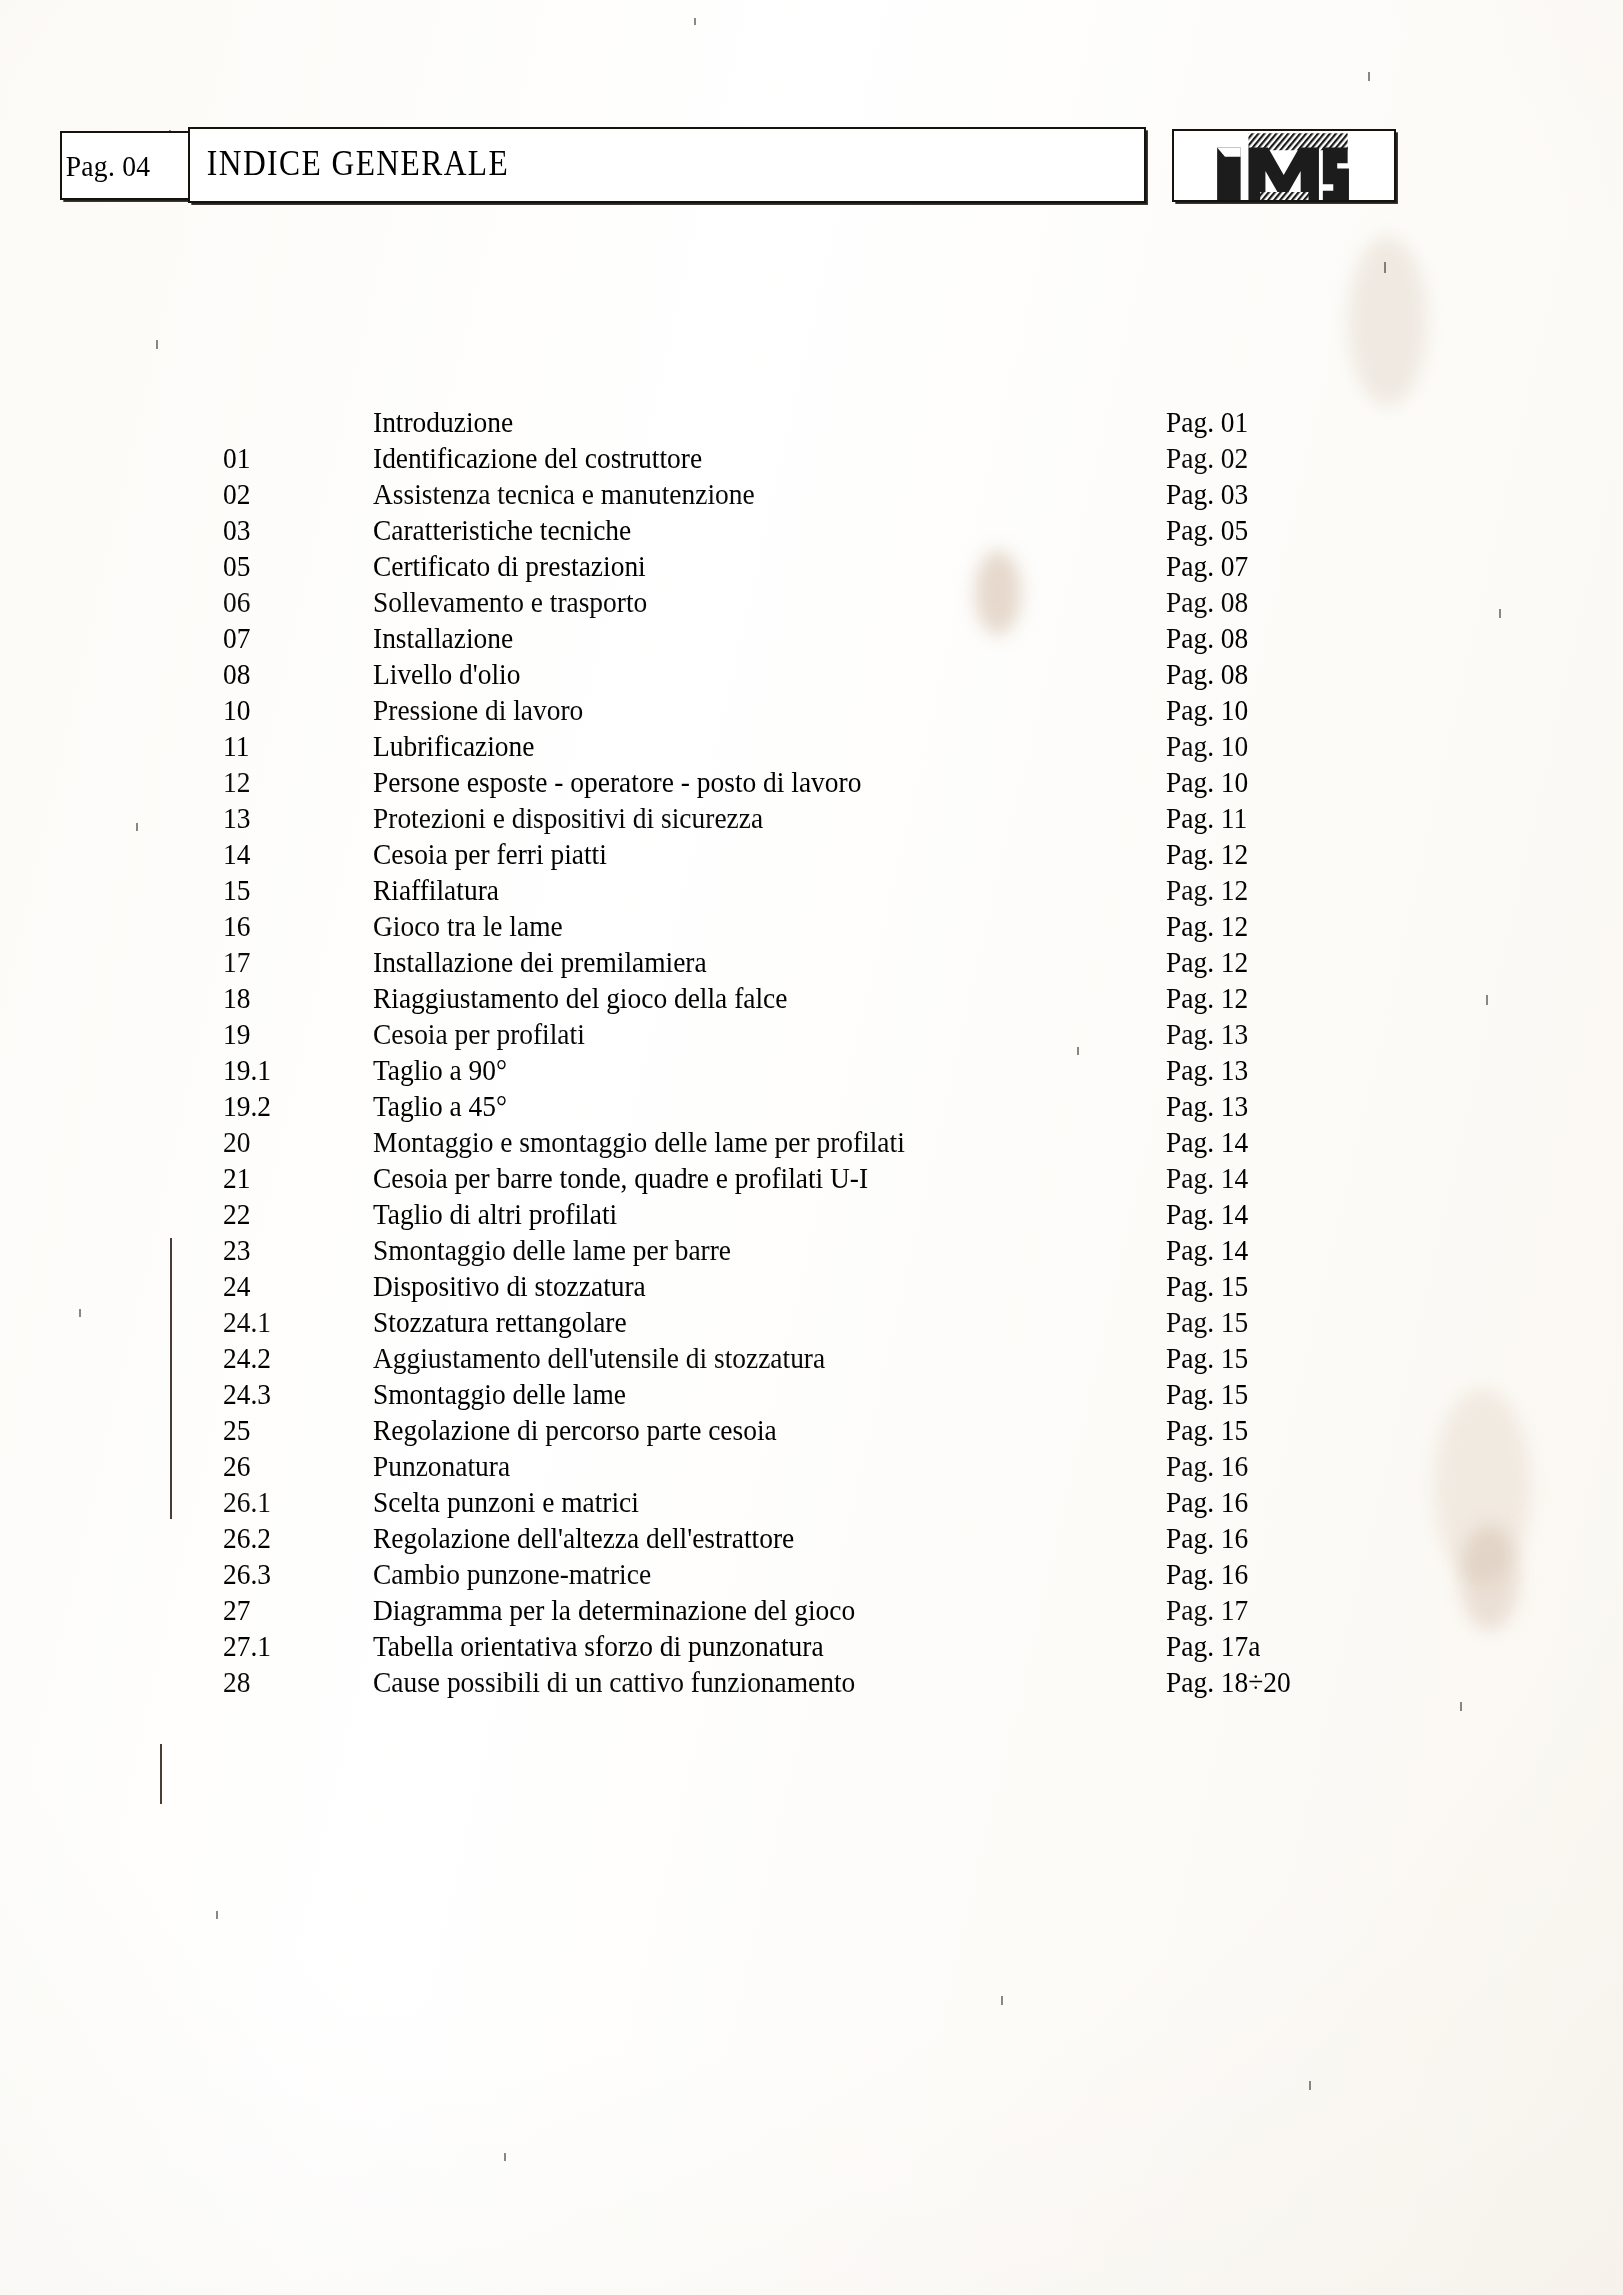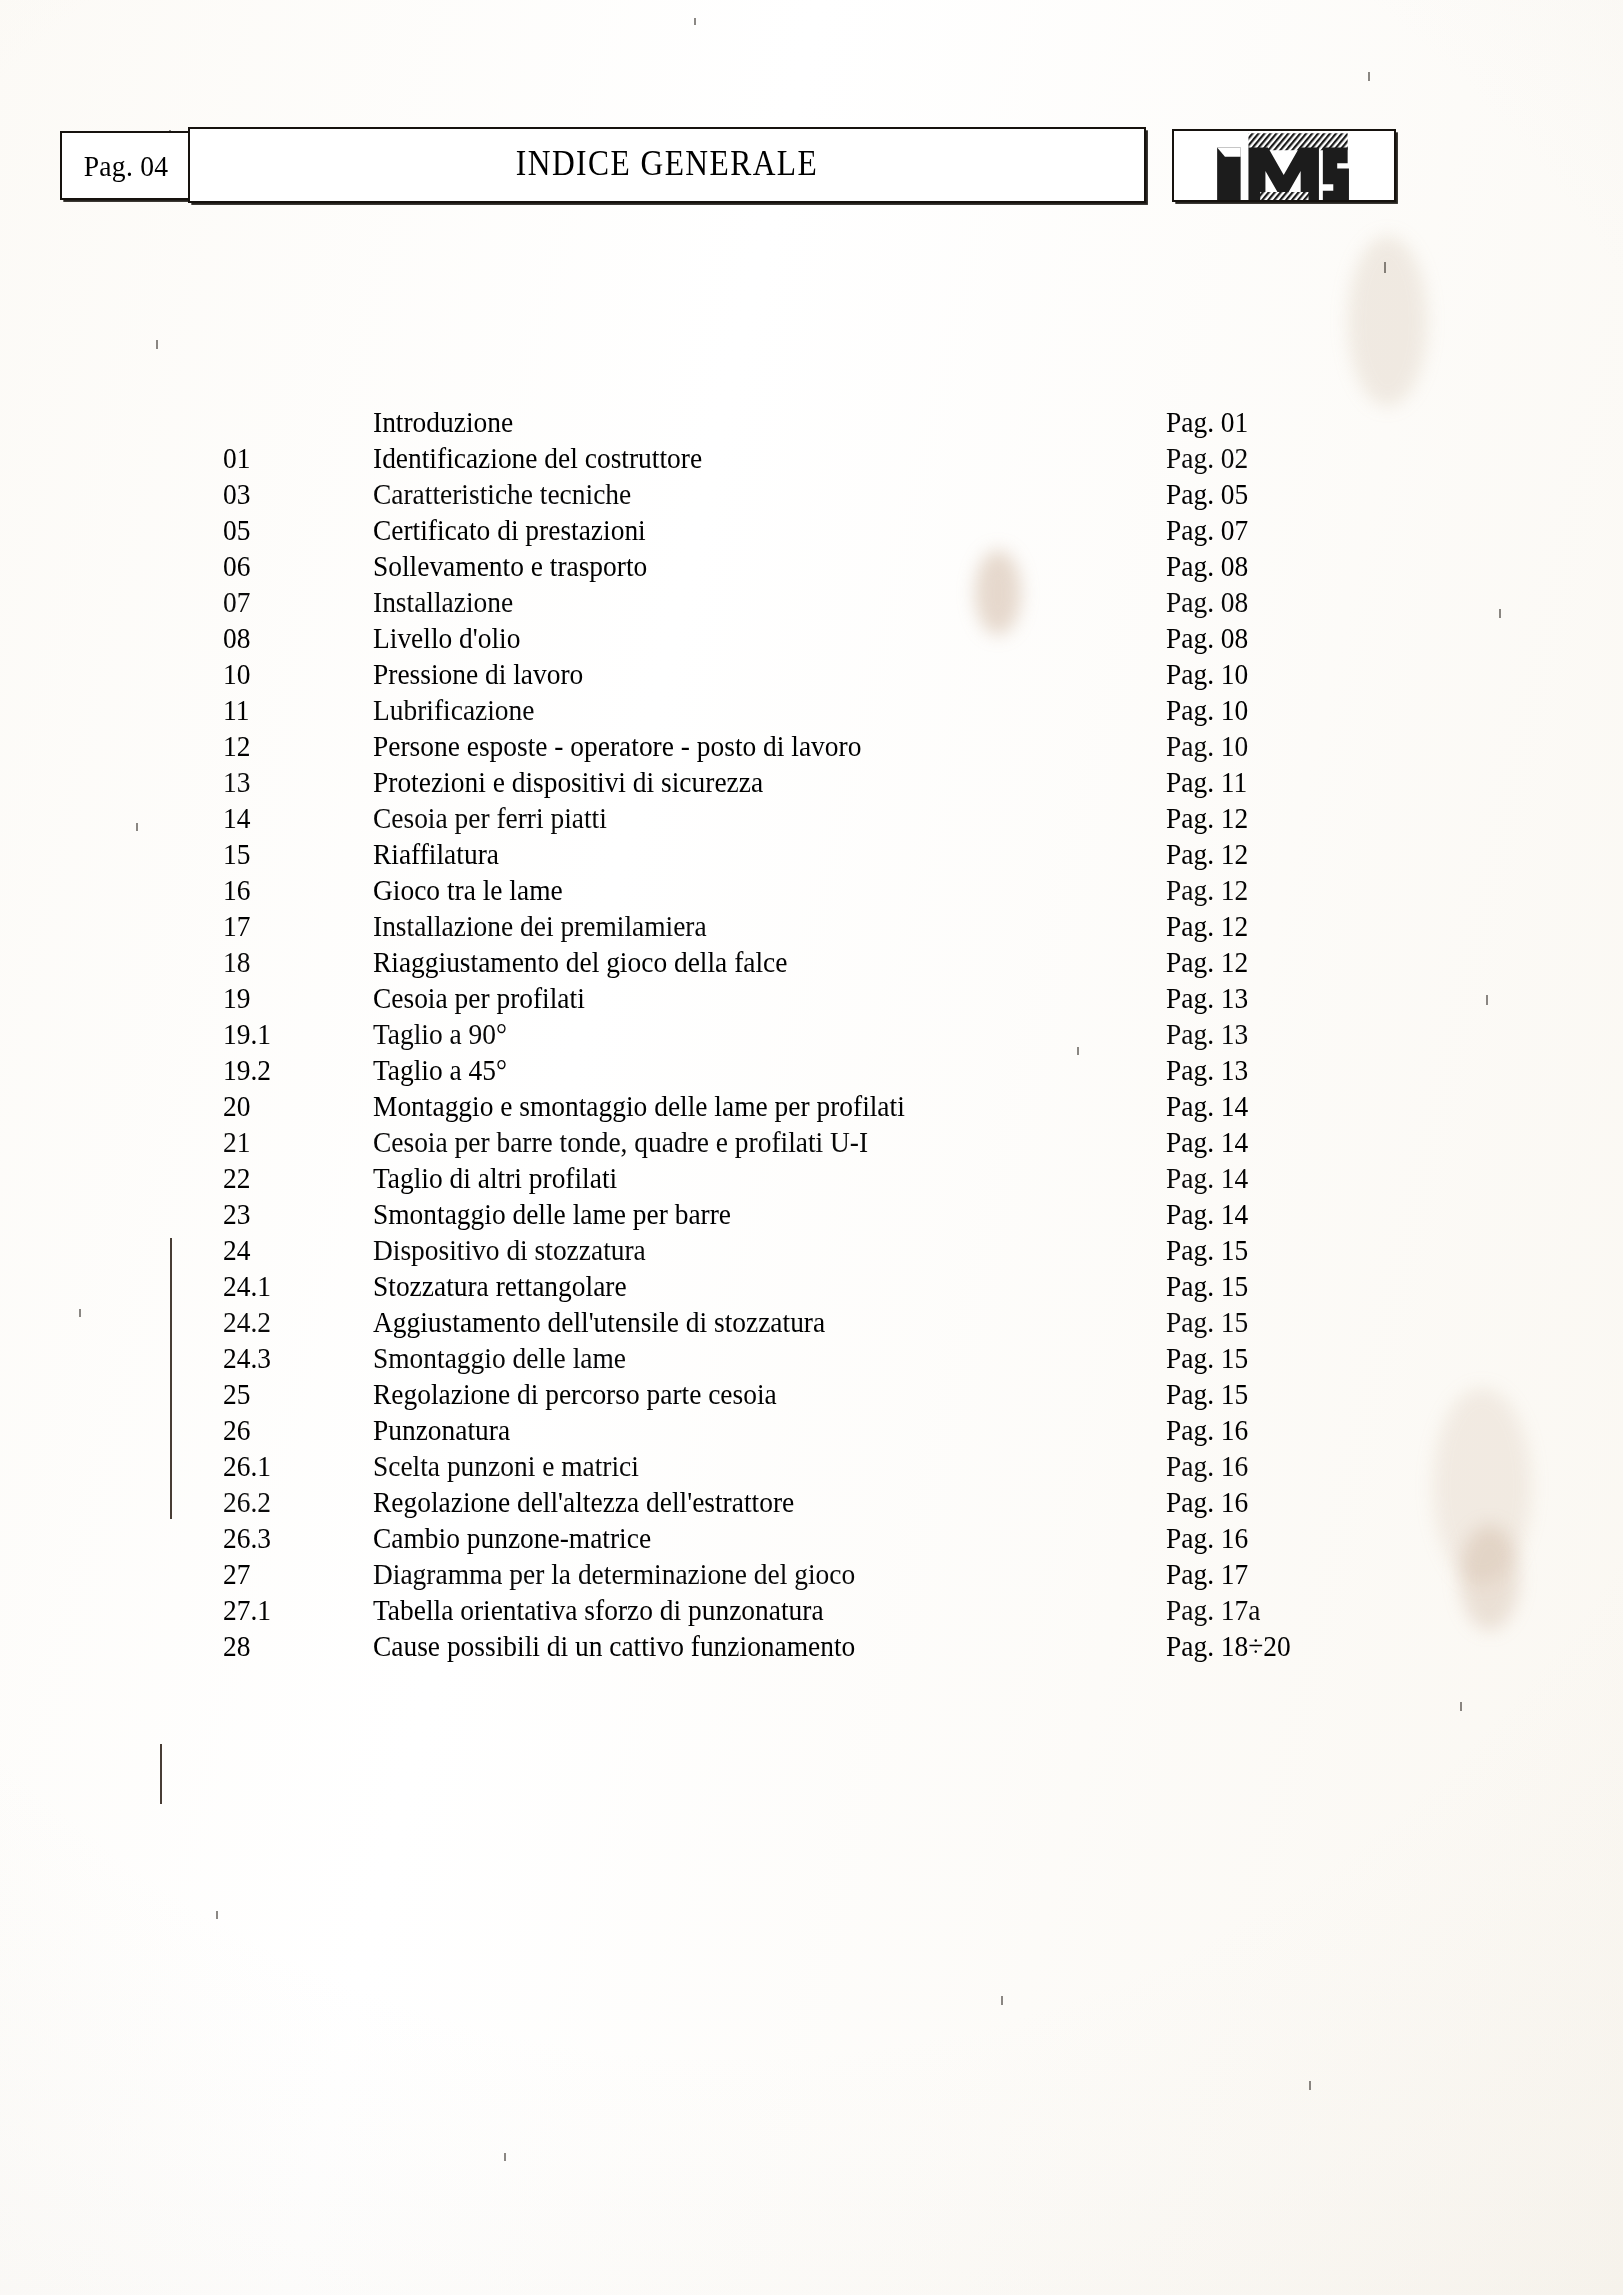--- a/index.html
+++ b/index.html
@@ -53,21 +53,21 @@
     height: 84px;
   }
   .hbox {
     position: absolute;
     box-sizing: border-box;
     background: #ffffff;
     border: 2px solid #16120e;
     box-shadow: 2.6px 2.6px 0 -0.7px rgba(20,16,12,0.92);
     display: flex;
     align-items: center;
-    justify-content: center;
+    justify-content: flex-start;
   }
   #pagebox {
     left: 60px;
     top: 9.2px;
     width: 132px;
     height: 69px;
   }
   #pagebox .txt {
     font-size: 30px;
     letter-spacing: 0.3px;
@@ -206,20 +206,25 @@
         <span class="c-num"></span>
         <span class="c-title">Introduzione</span>
         <span class="c-page">Pag. 01</span>
       </div>
       <div class="row">
         <span class="c-num">01</span>
         <span class="c-title">Identificazione del costruttore</span>
         <span class="c-page">Pag. 02</span>
       </div>
       <div class="row">
+        <span class="c-num">02</span>
+        <span class="c-title">Assistenza tecnica e manutenzione</span>
+        <span class="c-page">Pag. 03</span>
+      </div>
+      <div class="row">
         <span class="c-num">03</span>
         <span class="c-title">Caratteristiche tecniche</span>
         <span class="c-page">Pag. 05</span>
       </div>
       <div class="row">
         <span class="c-num">05</span>
         <span class="c-title">Certificato di prestazioni</span>
         <span class="c-page">Pag. 07</span>
       </div>
       <div class="row">

